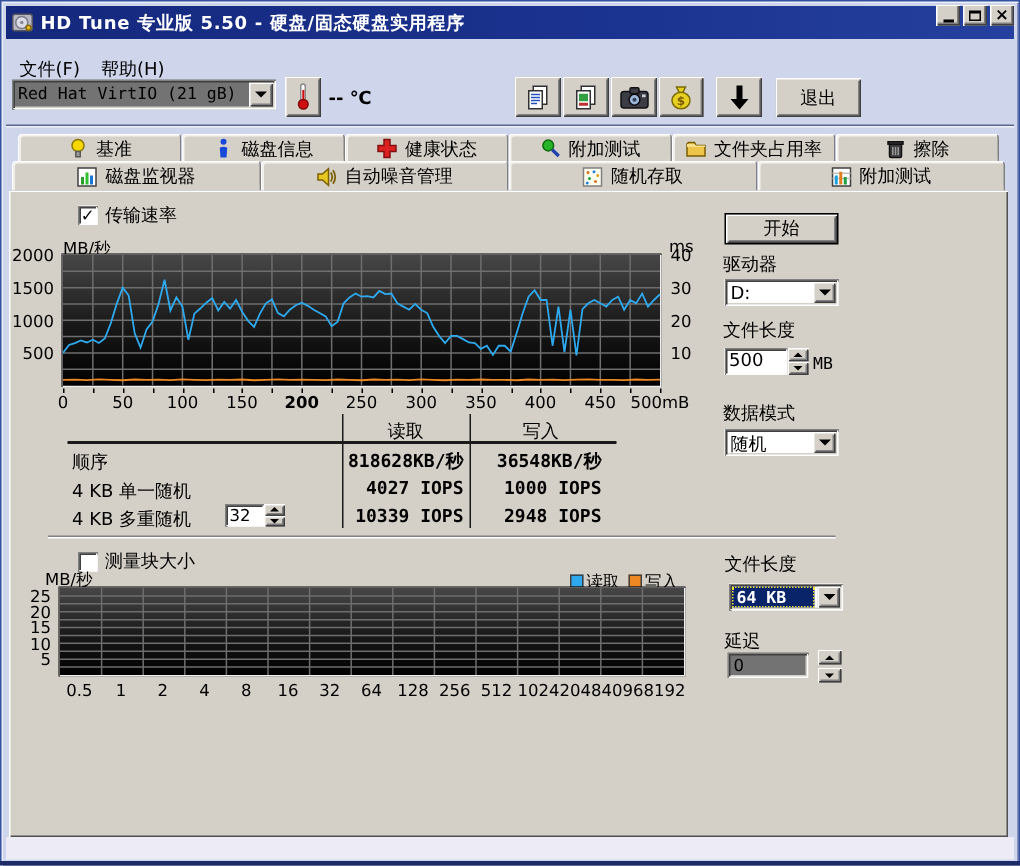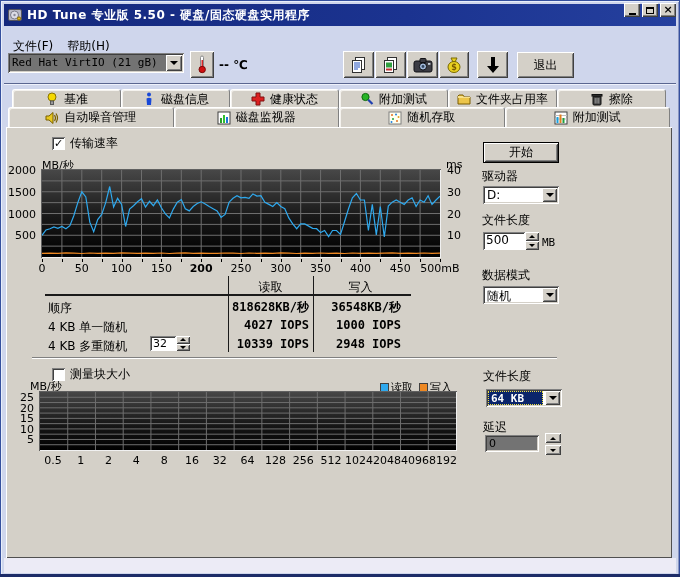--- a/index.html
+++ b/index.html
@@ -246,34 +246,34 @@
         <line x1="7" y1="6" x2="7" y2="11.5" stroke="#9a9a9a"></line>
         <line x1="8.8" y1="6" x2="8.8" y2="11.5" stroke="#9a9a9a"></line>
       </svg>
       <span>擦除</span>
     </div>
   </div>
 
   <div class="tabrow2">
     <div class="tab">
       <svg class="tabicon" viewBox="0 0 14 14">
-        <polygon points="1,5 4,5 8,1.5 8,12.5 4,9 1,9" fill="#e8c820" stroke="#7a6000"></polygon>
-        <path d="M9.5 4 Q11.5 7 9.5 10" fill="none" stroke="#7a6000" stroke-width="1.2"></path>
-        <path d="M11 2.5 Q14 7 11 11.5" fill="none" stroke="#7a6000" stroke-width="1.2"></path>
-      </svg>
-      <span>自动噪音管理</span>
-    </div>
-    <div class="tab">
-      <svg class="tabicon" viewBox="0 0 14 14">
         <rect x="1" y="1" width="12" height="12" fill="#fff" stroke="#404040"></rect>
         <rect x="3" y="7" width="2" height="5" fill="#28a028"></rect>
         <rect x="6" y="4" width="2" height="8" fill="#30c030"></rect>
         <rect x="9" y="6" width="2" height="6" fill="#1878d8"></rect>
       </svg>
       <span>磁盘监视器</span>
+    </div>
+    <div class="tab">
+      <svg class="tabicon" viewBox="0 0 14 14">
+        <polygon points="1,5 4,5 8,1.5 8,12.5 4,9 1,9" fill="#e8c820" stroke="#7a6000"></polygon>
+        <path d="M9.5 4 Q11.5 7 9.5 10" fill="none" stroke="#7a6000" stroke-width="1.2"></path>
+        <path d="M11 2.5 Q14 7 11 11.5" fill="none" stroke="#7a6000" stroke-width="1.2"></path>
+      </svg>
+      <span>自动噪音管理</span>
     </div>
     <div class="tab">
       <svg class="tabicon" viewBox="0 0 14 14">
         <rect x="1" y="1" width="12" height="12" fill="#fffff0" stroke="#808080"></rect>
         <circle cx="4" cy="4" r="1" fill="#e07020"></circle>
         <circle cx="8" cy="3.5" r="1" fill="#2080e0"></circle>
         <circle cx="10.5" cy="6" r="1" fill="#e0a020"></circle>
         <circle cx="5" cy="8" r="1" fill="#20a040"></circle>
         <circle cx="9" cy="10" r="1" fill="#e07020"></circle>
         <circle cx="3.5" cy="11" r="1" fill="#2080e0"></circle>

